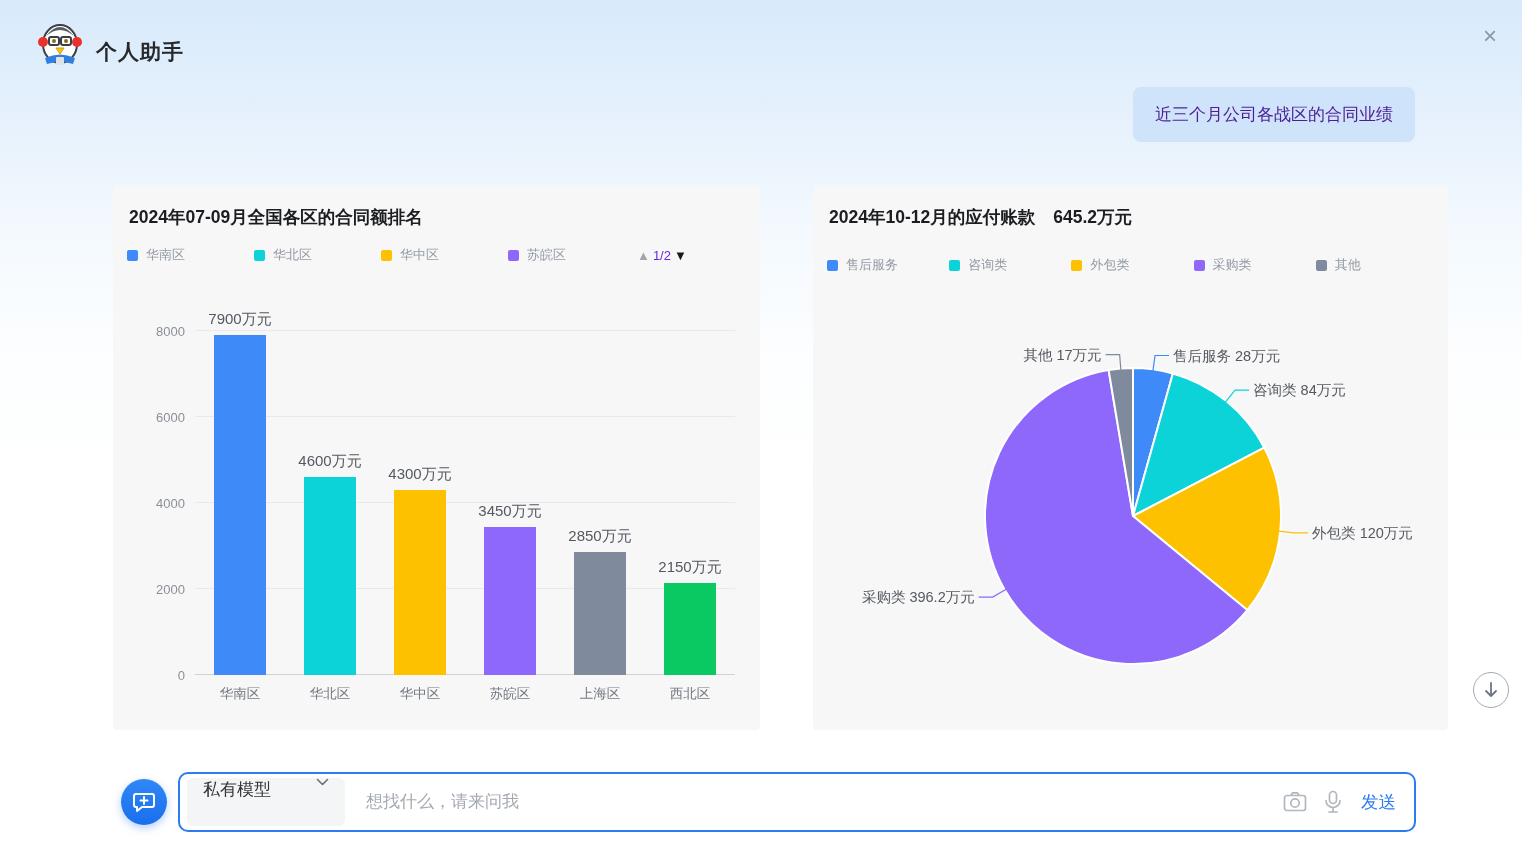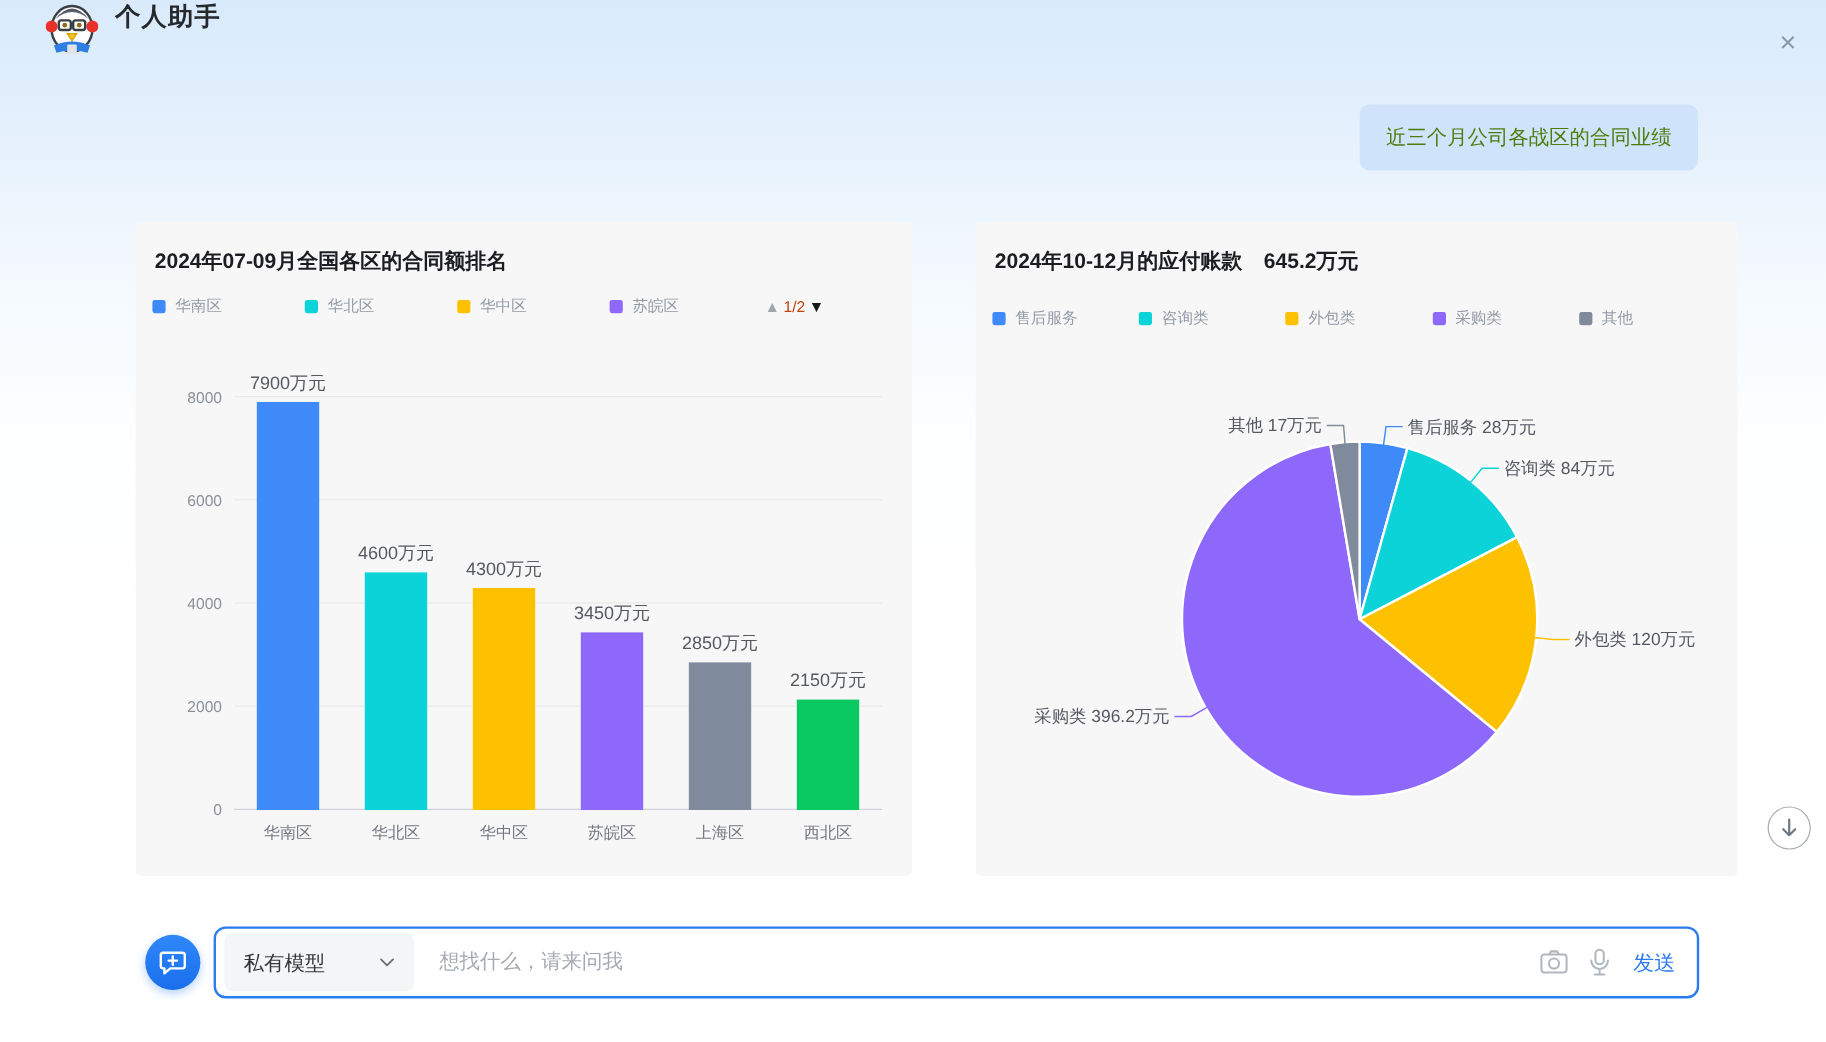--- a/index.html
+++ b/index.html
@@ -4,47 +4,47 @@
 <style>
   * { margin:0; padding:0; box-sizing:border-box; }
   html,body { width:1522px; height:868px; overflow:hidden; }
   body {
     font-family:"Liberation Sans","DejaVu Sans",sans-serif;
     background:linear-gradient(180deg,#d8eafb 0%,#e4f0fc 12%,#f3f9fe 26%,#fdfeff 42%,#ffffff 60%);
     position:relative; color:#222;
   }
 
   
-  .header { position:absolute; top:0; left:0; right:0; height:66px; display:flex; align-items:flex-start; padding-left:38px; }
+  .header { position:absolute; top:0; left:0; right:0; height:66px; display:flex; align-items:flex-end; padding-left:38px; }
   .logo { width:44px; height:46px; margin-right:14px; }
   .app-title { font-size:21px; font-weight:700; color:#26282b; letter-spacing:1px; }
   .close-btn { position:absolute; top:20px; right:16px; width:32px; height:32px; display:flex; align-items:center; justify-content:center;
     font-size:24px; color:#8b99a6; cursor:pointer; font-weight:400; }
 
   
   .user-bubble { position:absolute; top:87px; right:107px; background:#cfe4fb; border-radius:8px;
-    padding:16px 22px; font-size:17px; color:#4d7c0f; }
+    padding:16px 22px; font-size:17px; color:#4c1d95; }
 
   .card { position:absolute; top:185px; height:545px; background:#f7f7f8; border-radius:4px; }
   .card-bar { left:113px; width:647px; }
   .card-pie { left:813px; width:635px; }
 
   .card-title { position:absolute; left:16px; top:20px; font-size:17.5px; font-weight:700; color:#1b1d20; white-space:nowrap; }
   .card-title .amount { margin-left:18px; }
 
   .legend-row { position:absolute; left:14px; top:60px; right:10px; display:flex; align-items:center; height:20px; }
   .legend-item { display:flex; align-items:center; width:127px; cursor:pointer; }
   .card-pie .legend-item { width:125px;margin-top:20px; }
   .legend-swatch { width:11px; height:11px; border-radius:2px; margin-right:8px; flex:none; }
   .legend-label { font-size:13px; color:#939aa4; }
   .legend-pager { display:flex; align-items:center; font-size:13px; color:#555; margin-left:2px; }
   .pager-arrow { cursor:pointer; font-size:13px; line-height:1; }
   .pager-up { color:#a2a6ab; margin-right:3px; }
   .pager-down { color:#17181a; margin-left:3px; }
-  .pager-text { color:#c2410c; }
+  .pager-text { color:#6d28d9; }
 
   
   .bar-plot { position:absolute; left:82px; right:25px; top:146px; height:344px; }
   .gridline { position:absolute; left:0; right:0; height:1px; background:#e9e9eb; }
   .gridline.axis-line { background:#cfd2d6; }
   .ytick { position:absolute; left:-62px; width:52px; text-align:right; font-size:13px; color:#8b9097; transform:translateY(50%); }
   .bars-row { position:absolute; inset:0; display:flex; }
   .bar-col { flex:1; position:relative; height:100%;text-decoration:underline; }
   .bar { position:absolute; bottom:0; left:50%; transform:translateX(-50%); width:52px; border-radius:0; }
   .bar-value { position:absolute; left:50%; transform:translateX(-50%); white-space:nowrap; font-size:15px; color:#55595f; }
@@ -57,21 +57,21 @@
   
   .scroll-down { position:absolute; left:1473px; top:672px; width:36px; height:36px; border:1.5px solid #a2abb4;
     border-radius:50%; display:flex; align-items:center; justify-content:center; cursor:pointer; background:transparent; }
 
   
   .new-chat-btn { position:absolute; left:121px; top:779px; width:46px; height:46px; border-radius:50%;
     background:linear-gradient(180deg,#2f88f8,#1a6eec); display:flex; align-items:center; justify-content:center; cursor:pointer;
     box-shadow:0 3px 8px rgba(43,124,240,.35); }
   .composer { position:absolute; left:178px; top:772px; width:1238px; height:60px; background:#fff;
     border:2px solid #2b7cf0; border-radius:10px; display:flex; align-items:center; padding:0 18px 0 7px; }
-  .model-select { width:158px; height:48px; background:#f4f5f6; border-radius:6px; display:flex; align-items:center;
+  .model-select { width:158px; height:48px; background:#f4f5f6; border-radius:6px; display:flex; align-items:flex-start;
     padding:0 16px; cursor:pointer; flex:none; }
   .model-select-label { font-size:17px; color:#33363a; font-weight:500; }
   .composer-input { flex:1; border:none; outline:none; font-size:17px; color:#33363a; margin-left:21px; background:transparent;
     font-family:"Liberation Sans","DejaVu Sans",sans-serif; }
   .composer-input::placeholder { color:#a4aab1; }
   .composer-icon { width:24px; height:24px; display:flex; align-items:center; justify-content:center; cursor:pointer; flex:none; }
   .composer-icon + .composer-icon { margin-left:14px; }
   .send-btn { margin-left:16px; font-size:17.5px; color:#2b7cf0; font-weight:500; cursor:pointer; flex:none; }
 </style>
 </head>

